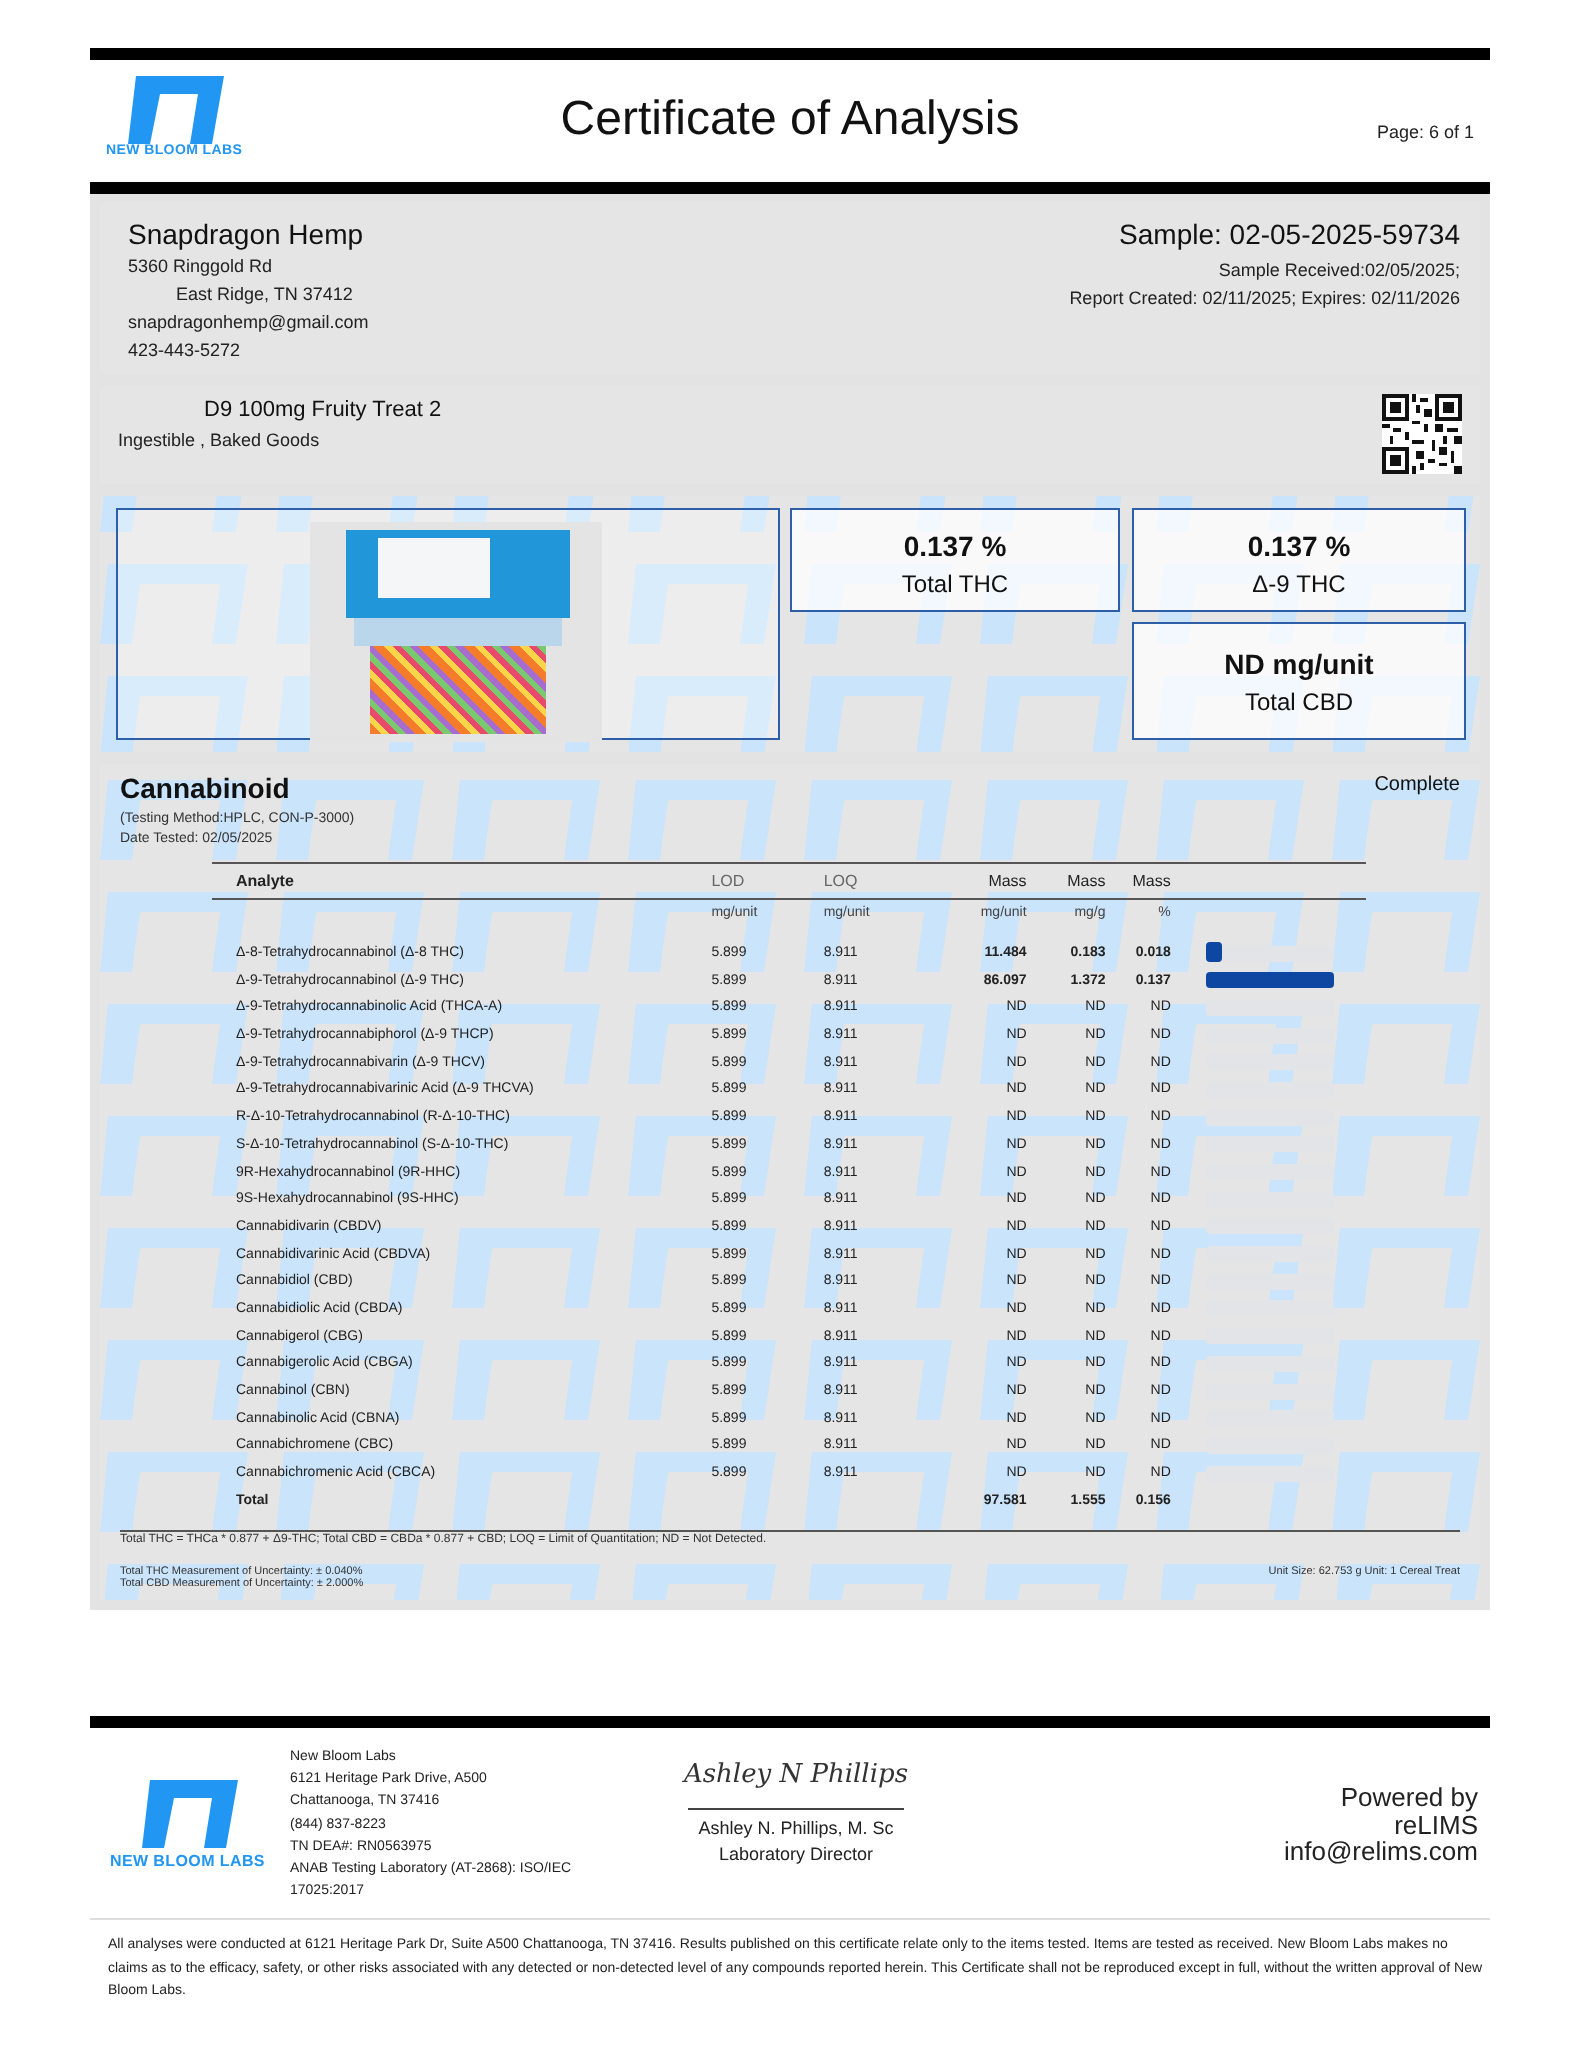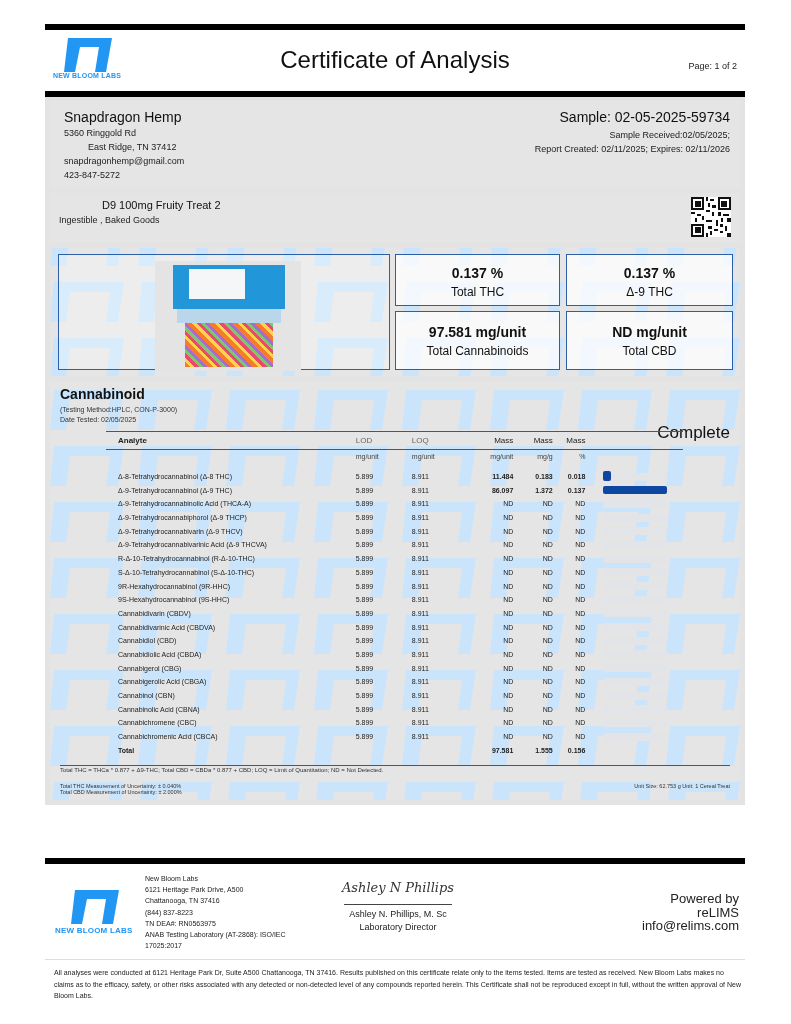--- a/index.html
+++ b/index.html
@@ -23,21 +23,21 @@
   .qr { position: absolute; right: 9px; top: 4px; width: 40px; height: 40px; }
 
   .watermark { position: absolute; overflow: hidden; }
 
   .sum-box { position: absolute; border: 1.5px solid #2d5fa8; background: rgba(255,255,255,0.75); text-align: center; }
   .sum-val { font-size: 14px; font-weight: bold; margin-top: 10px; color: #111; }
   .sum-lbl { font-size: 12px; margin-top: 4px; color: #111; }
   .product-photo { position: absolute; left: 96px; top: 6px; width: 146px; height: 110px; background: #e4e4e4; overflow: hidden; }
 
   .section-title { position: absolute; left: 14px; top: 4px; font-size: 14px; font-weight: bold; color: #111; }
-  .section-status { position: absolute; right: 14px; top: 5px; font-size: 17px; color: #111; margin-top: 36px; }
+  .section-status { position: absolute; right: 14px; top: 5px; font-size: 10px; color: #111; }
   .section-sub { position: absolute; left: 14px; font-size: 7px; color: #333; }
 
   table.results { position: absolute; left: 62px; top: 49px; width: 577px; border-collapse: collapse; font-size: 7px; color: #222; }
   table.results th { font-weight: bold; font-size: 8px; padding: 2px 0; height: 13px; }
   table.results td { height: 13.7px; padding: 0; }
   .col-analyte { text-align: left; padding-left: 12px !important; width: 242px; }
   .col-lod { text-align: left; width: 57px; }
   .col-loq { text-align: left; width: 55px; }
   .col-mu { text-align: right; width: 48px; padding-right: 0; }
   .col-mg { text-align: right; width: 40px; }
@@ -67,33 +67,33 @@
 <div class="bar-black" style="top:24px;height:6px;"></div>
 
 <div class="page-header">
   <div class="logo" style="left:8px;top:8px;">
     <svg width="50" height="34" viewBox="0 0 50 34">
       <polygon points="6,0 50,0 44,34 33,34 37,9 18,9 13,34 2,34" fill="#2196f3"></polygon>
     </svg>
     <span class="logo-text">NEW BLOOM LABS</span>
   </div>
   <div class="title">Certificate of Analysis</div>
-  <div class="page-num">Page: 1 of 2</div>
+  <div class="page-num">Page: 6 of 1</div>
 </div>
 
 <div class="bar-black" style="top:91px;height:6px;"></div>
 
 <div class="gray-band" style="top:97px;height:708px;"></div>
 
 <div class="card" style="left:50px;top:101px;width:690px;height:86px;">
   <div class="client-name">Snapdragon Hemp</div>
   <div class="client-line" style="top:27px;">5360 Ringgold Rd</div>
   <div class="client-line" style="top:41px;margin-left:24px;">East Ridge, TN 37412</div>
   <div class="client-line" style="top:55px;">snapdragonhemp@gmail.com</div>
-  <div class="client-line" style="top:69px;">423-847-5272</div>
+  <div class="client-line" style="top:69px;">423-443-5272</div>
   <div class="sample-id">Sample: 02-05-2025-59734</div>
   <div class="sample-meta" style="top:29px;">Sample Received:02/05/2025;</div>
   <div class="sample-meta" style="top:43px;">Report Created: 02/11/2025; Expires: 02/11/2026</div>
 </div>
 
 <div class="card" style="left:50px;top:193px;width:690px;height:49px;">
   <div class="product-name">D9 100mg Fruity Treat 2</div>
   <div class="product-type">Ingestible , Baked Goods</div>
   <svg class="qr" viewBox="0 0 21 21" shape-rendering="crispEdges">
     <rect width="21" height="21" fill="#fff"></rect>
@@ -155,24 +155,20 @@
     </div>
   </div>
   <div class="sum-box" style="left:345px;top:6px;width:163px;height:50px;">
     <div class="sum-val">0.137 %</div>
     <div class="sum-lbl">Total THC</div>
   </div>
   <div class="sum-box" style="left:516px;top:6px;width:165px;height:50px;">
     <div class="sum-val">0.137 %</div>
     <div class="sum-lbl">Δ-9 THC</div>
   </div>
-  <div class="sum-box" style="left:345px;top:63px;width:163px;height:57px;">
-    <div class="sum-val" style="margin-top:12px;">97.581 mg/unit</div>
-    <div class="sum-lbl">Total Cannabinoids</div>
-  </div>
   <div class="sum-box" style="left:516px;top:63px;width:165px;height:57px;">
     <div class="sum-val" style="margin-top:12px;">ND mg/unit</div>
     <div class="sum-lbl">Total CBD</div>
   </div>
 </div>
 
 <div class="card" style="left:50px;top:382px;width:690px;height:418px;overflow:hidden;">
   <div class="watermark" style="left:0;top:0;width:690px;height:418px;">
     <svg width="690" height="418">
       <defs>

